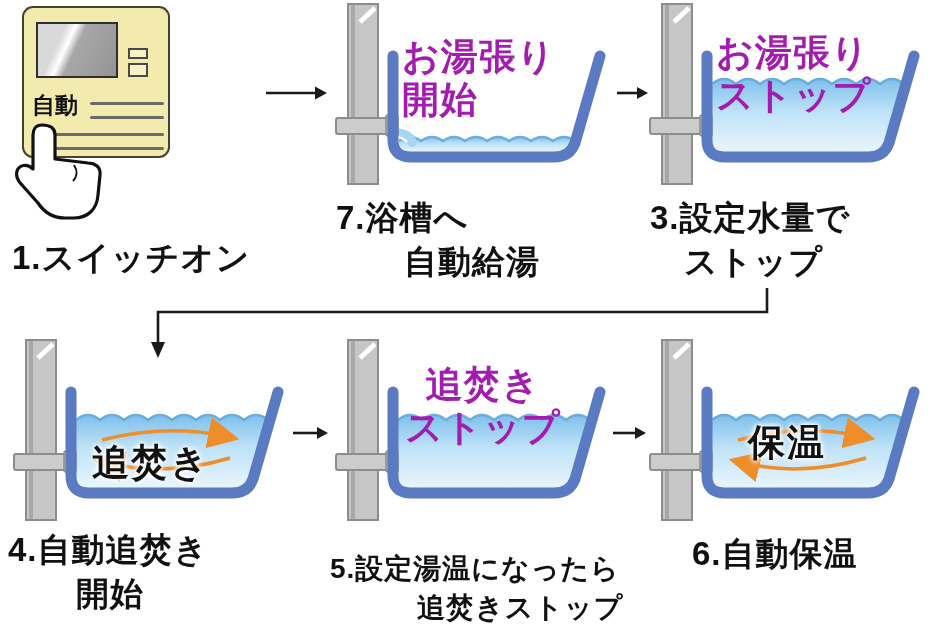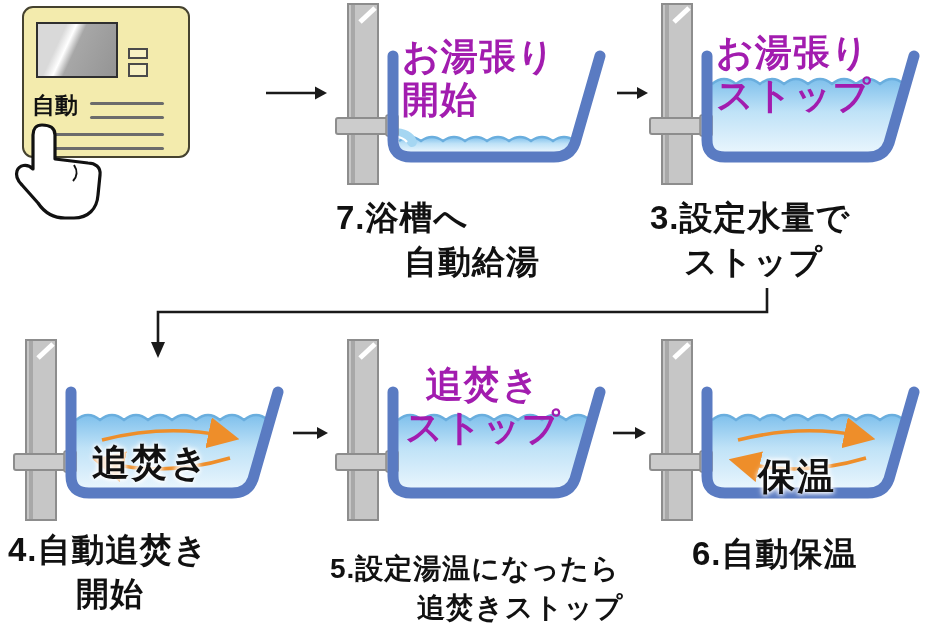--- a/index.html
+++ b/index.html
@@ -19,21 +19,21 @@
     position:absolute; font-weight:bold; font-size:37px; line-height:1.16;
     white-space:pre-line; letter-spacing:1px; color:#a21caf; z-index:5;
   }
   .water-label {
     position:absolute; font-weight:bold; font-size:37px; letter-spacing:2px;
     color:#111; z-index:5;
     text-shadow:0 0 4px #fff, 0 0 5px #fff, 0 0 7px #fff;
   }
   
   #remote-panel {
-    position:absolute; left:22px; top:6px; width:168px; height:152px;
+    position:absolute; left:22px; top:6px; width:148px; height:152px;
     background:#f3ebad; border:2.5px solid #45422f; border-radius:11px; z-index:1;
   }
   #remote-screen {
     position:absolute; left:12px; top:14px; width:82px; height:56px;
     border:2.5px solid #2f2f2f;
     background:linear-gradient(115deg,#d9d9d9 28%,#ffffff 38%,#a7a7a7 48%,#949494 100%);
   }
   .remote-btn { position:absolute; border:2px solid #4a4a4a; background:#f7f1c4; }
   #remote-btn1 { left:104px; top:40px; width:20px; height:11px; }
   #remote-btn2 { left:104px; top:55px; width:20px; height:14px; }
@@ -120,20 +120,21 @@
 
   <svg class="abs tub" style="left:644px;top:0" width="284" height="188" viewBox="0 0 284 188">
     <use href="#wall" xlink:href="#wall"></use>
     <use href="#waterFull" xlink:href="#waterFull"></use>
     <use href="#faucet" xlink:href="#faucet"></use>
     <use href="#tubshape" xlink:href="#tubshape"></use>
   </svg>
   <div class="caption" style="left:716px;top:32px;">お湯張り
 ストップ</div>
 
+  <div class="step-label" style="left:12px;top:236px;">1.スイッチオン</div>
   <div class="step-label" style="left:336px;top:196px;">7.浴槽へ
 　　自動給湯</div>
   <div class="step-label" style="left:650px;top:196px;">3.設定水量で
 　ストップ</div>
 
   <svg id="connector" class="abs" style="left:0;top:282px" width="928" height="82">
     <polyline points="767,6 767,30 158,30 158,62" fill="none" stroke="#1a1a1a" stroke-width="2.6"></polyline>
     <polygon points="151,60 165,60 158,76" fill="#1a1a1a"></polygon>
   </svg>
 
@@ -165,21 +166,21 @@
     <polygon points="22,4 33,10 22,16" fill="#1a1a1a"></polygon>
   </svg>
 
   <svg class="abs tub" style="left:644px;top:336px" width="284" height="188" viewBox="0 0 284 188">
     <use href="#wall" xlink:href="#wall"></use>
     <use href="#waterFull" xlink:href="#waterFull"></use>
     <use href="#circ" xlink:href="#circ"></use>
     <use href="#faucet" xlink:href="#faucet"></use>
     <use href="#tubshape" xlink:href="#tubshape"></use>
   </svg>
-  <div class="water-label" style="left:748px;top:452px;margin-left:10px;">保温</div>
+  <div class="water-label" style="left:748px;top:418px;">保温</div>
 
   <div class="step-label" style="left:8px;top:528px;">4.自動追焚き
 　　開始</div>
   <div class="step-label small" style="left:330px;top:534px;">5.設定湯温になったら
 　　　追焚きストップ</div>
   <div class="step-label" style="left:656px;top:532px;margin-left:36px;">6.自動保温</div>
 
 </div>
 
 </body></html>

